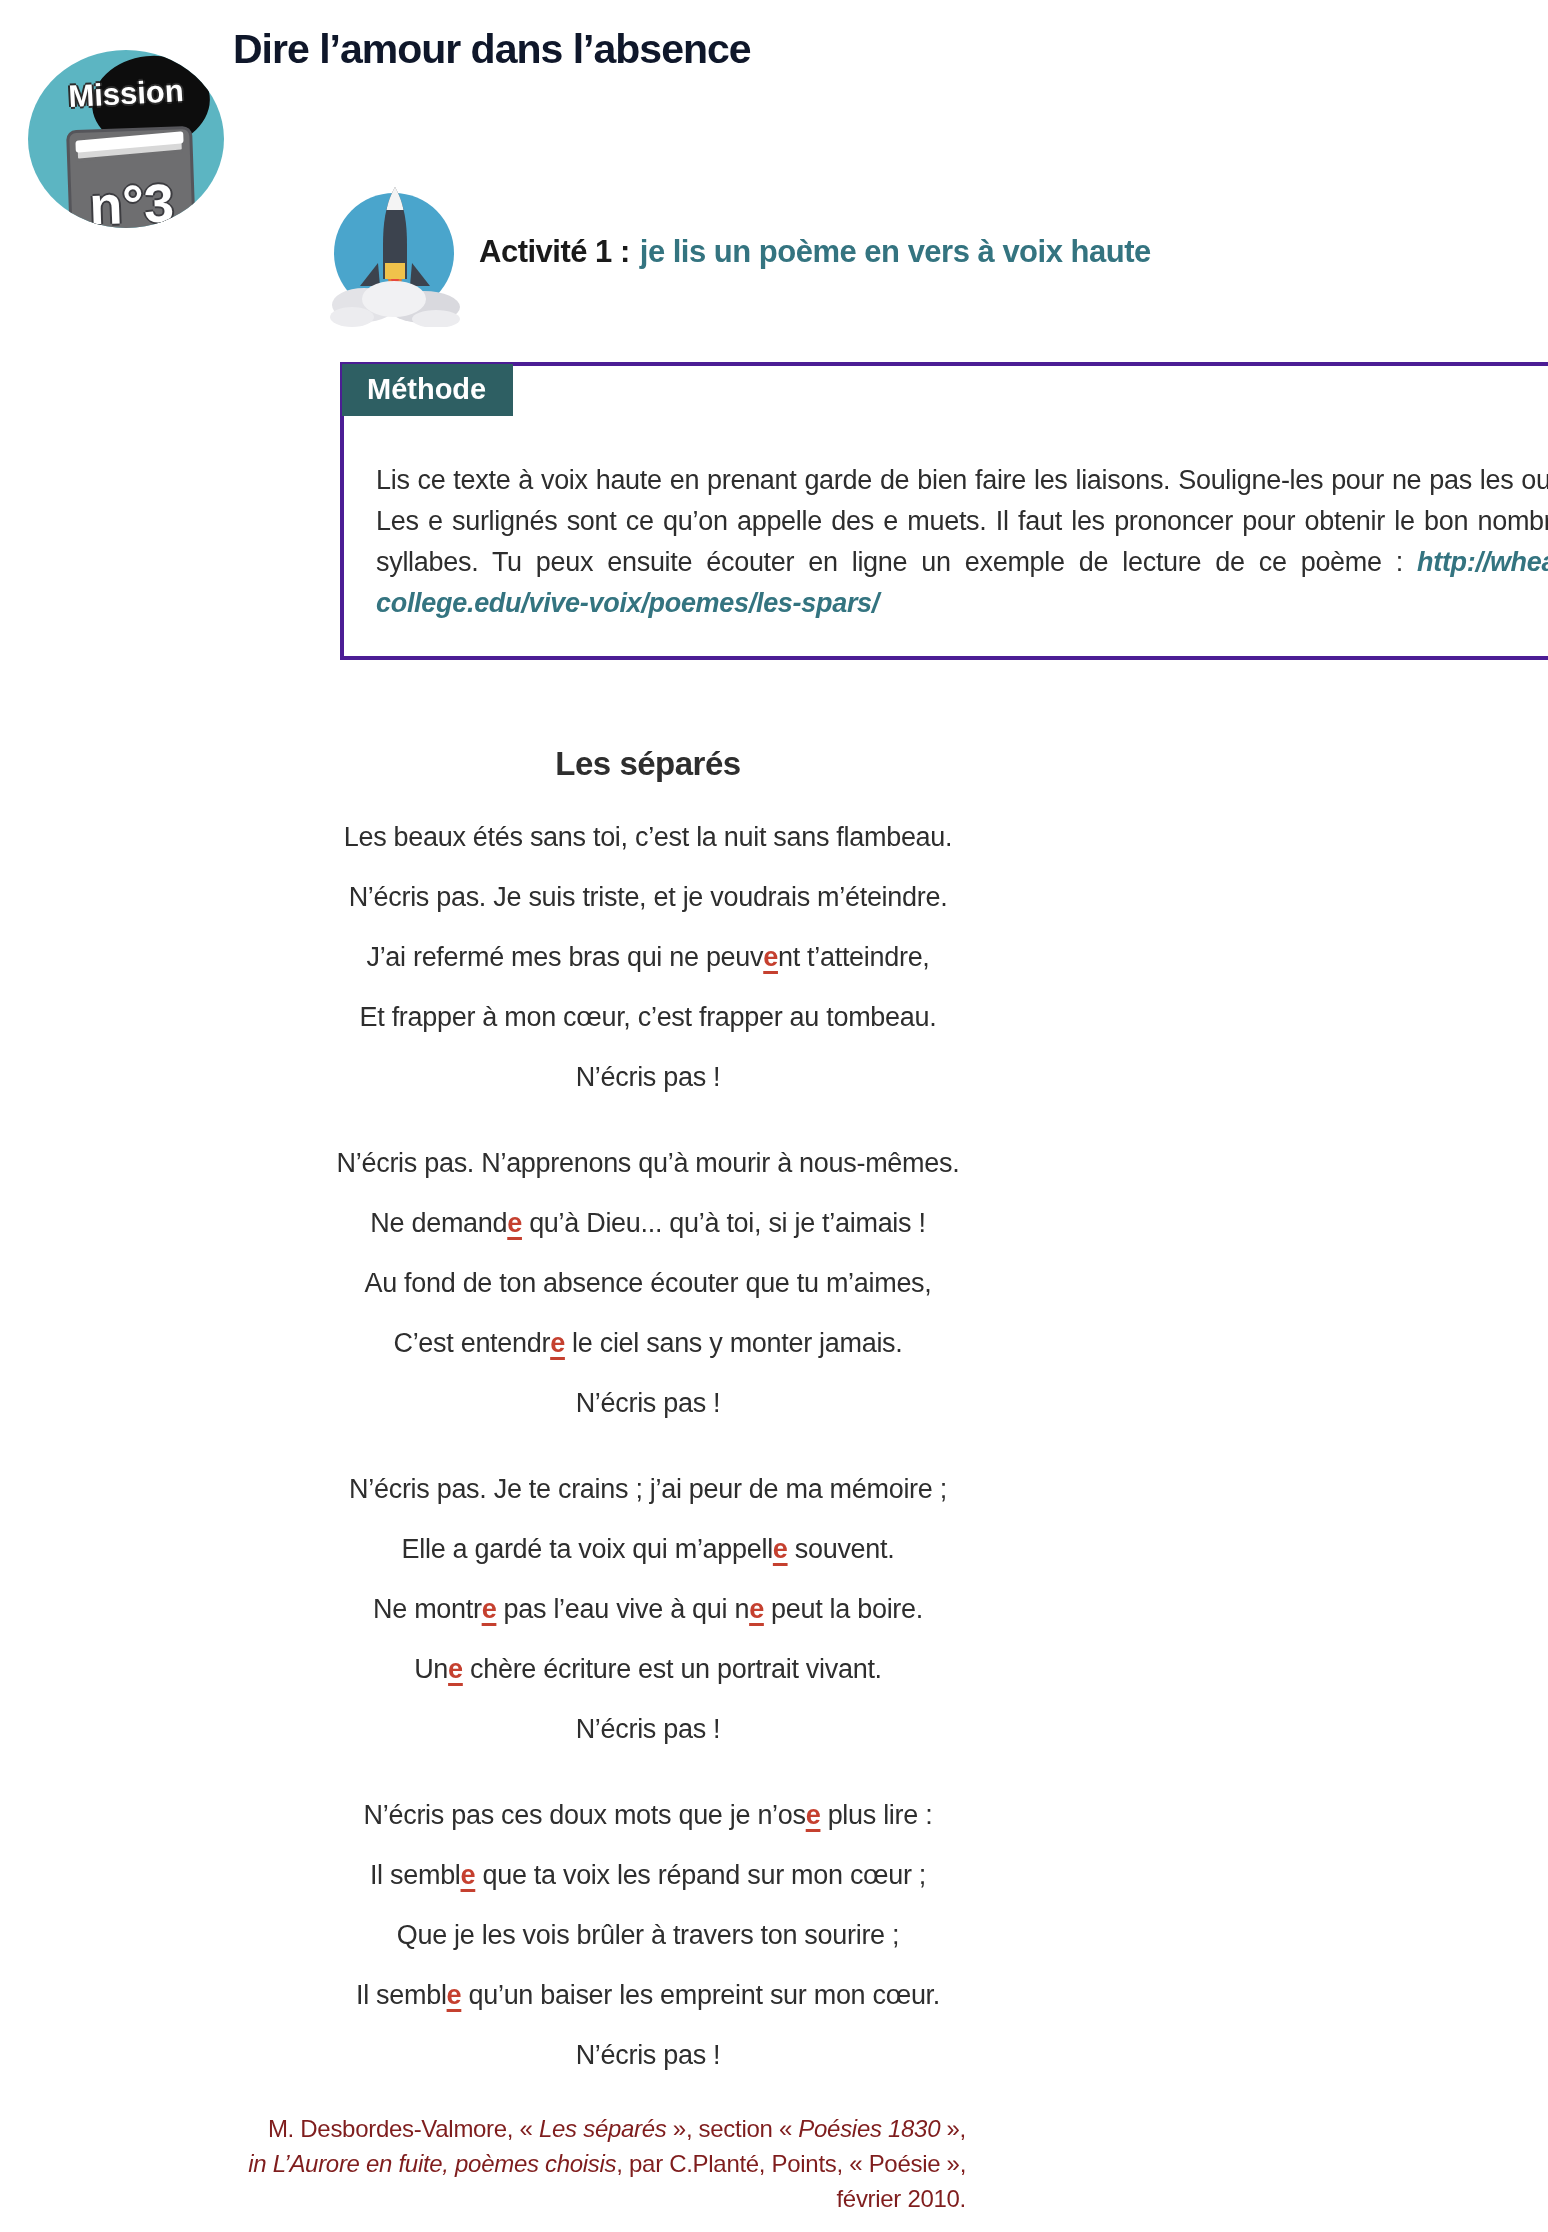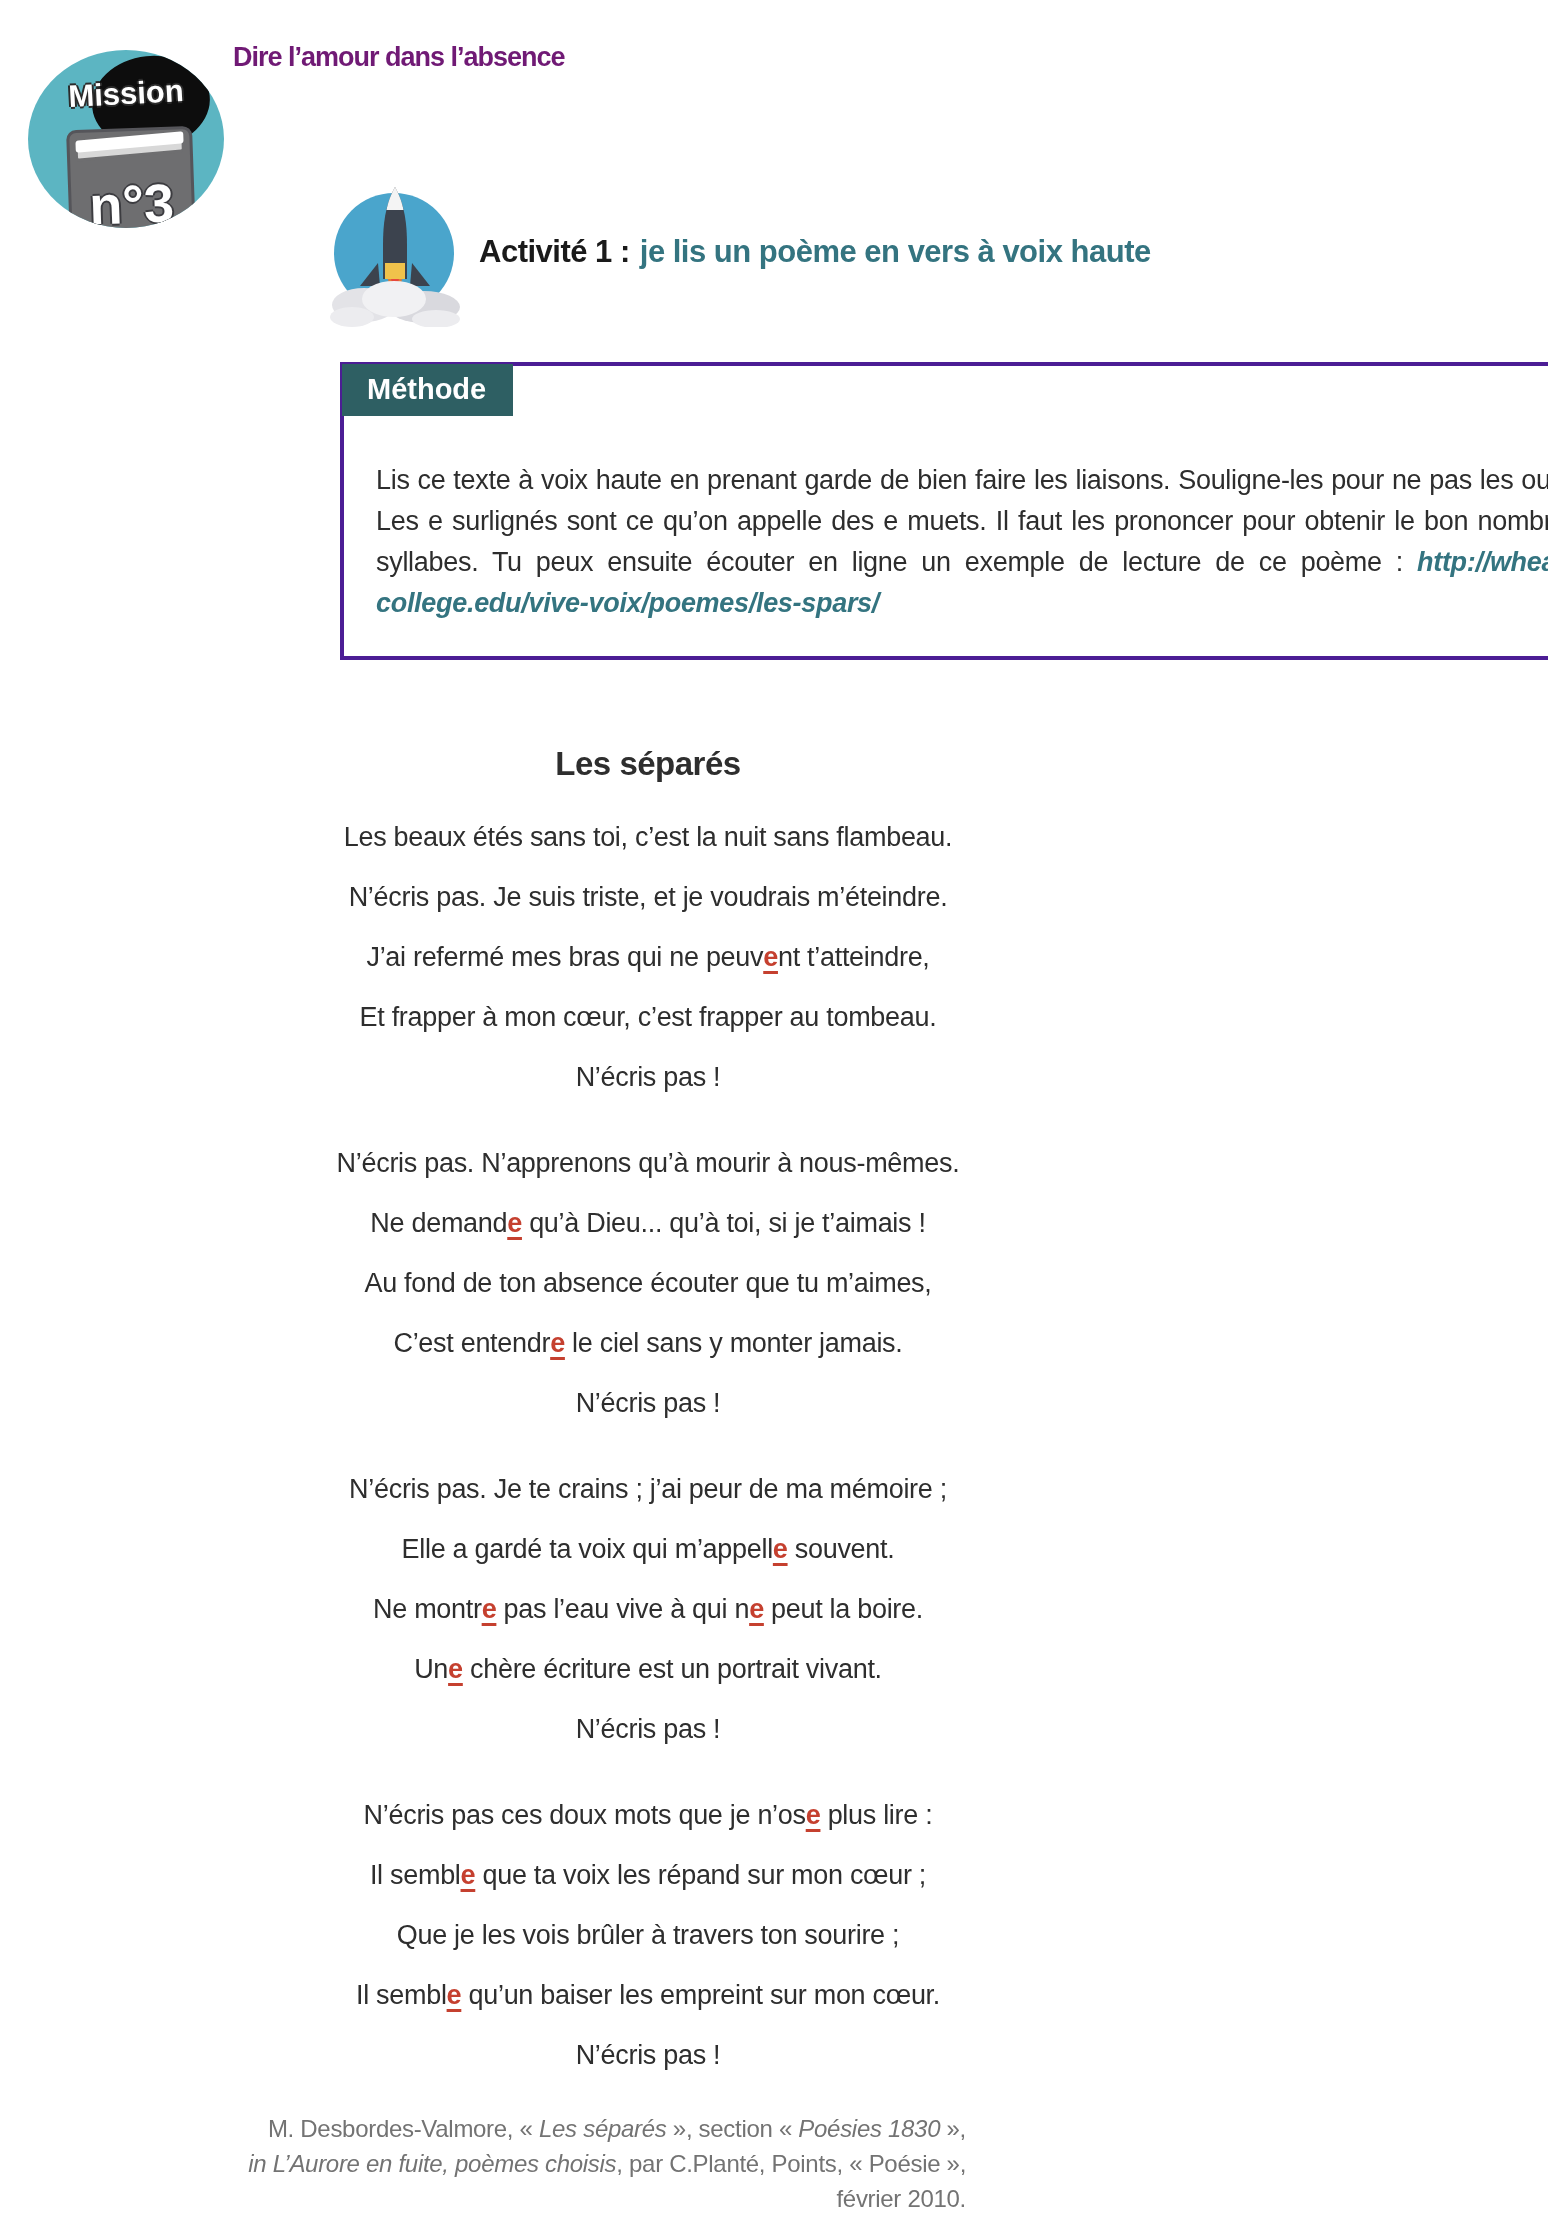--- a/index.html
+++ b/index.html
@@ -34,23 +34,23 @@
     box-shadow:0 8px 0 -2px #d8d8d8,0 10px 0 -1px #6e6e70;
   }
   .badge-number{
     position:absolute;bottom:4px;left:0;width:100%;text-align:center;
     color:#ffffff;font-weight:bold;font-size:54px;
     text-shadow:-2px 0 #3c3c40,2px 0 #3c3c40,0 -2px #3c3c40,0 2px #3c3c40;
   }
 
   
   .title{
-    position:absolute;left:233px;top:42px;margin:0;
-    font-size:27px;font-weight:bold;letter-spacing:-1px;
-    color:#701a75;
+    position:absolute;left:233px;top:26px;margin:0;
+    font-size:41px;font-weight:bold;letter-spacing:-1px;
+    color:#0f172a;
   }
   .rocket{position:absolute;left:328px;top:183px;width:136px;height:144px;}
   .activity{position:absolute;left:479px;top:234px;font-size:31px;font-weight:bold;letter-spacing:-0.5px;white-space:nowrap;}
   .act-prefix{color:#1a1a1a;margin-right:10px;}
   .act-title{color:#347480;}
 
   
   .methode{
     position:absolute;left:340px;top:362px;width:1300px;
     border:4px solid #4c1d95;
@@ -87,21 +87,21 @@
     text-decoration-thickness:3px;
     text-underline-offset:5px;
   }
 
   
   .attribution{
     margin-top:6px;
     padding-right:330px;
     text-align:right;
     font-size:24px;line-height:35px;letter-spacing:-0.3px;
-    color:#737373;
+    color:#7f1d1d;
   }
   .attribution .it{font-style:italic;}
 </style>
 </head>
 <body>
 
 <div class="page">
 
   <div class="badge">
     <div class="badge-circle">

